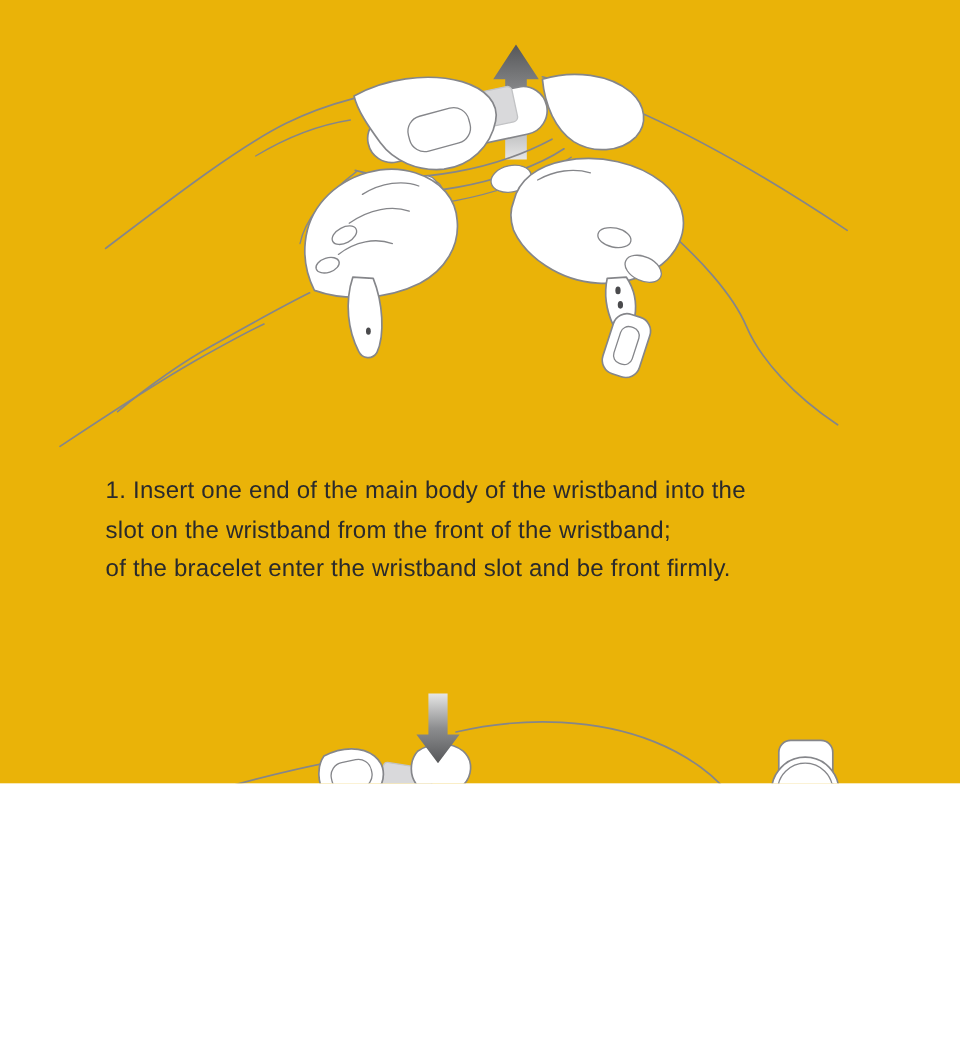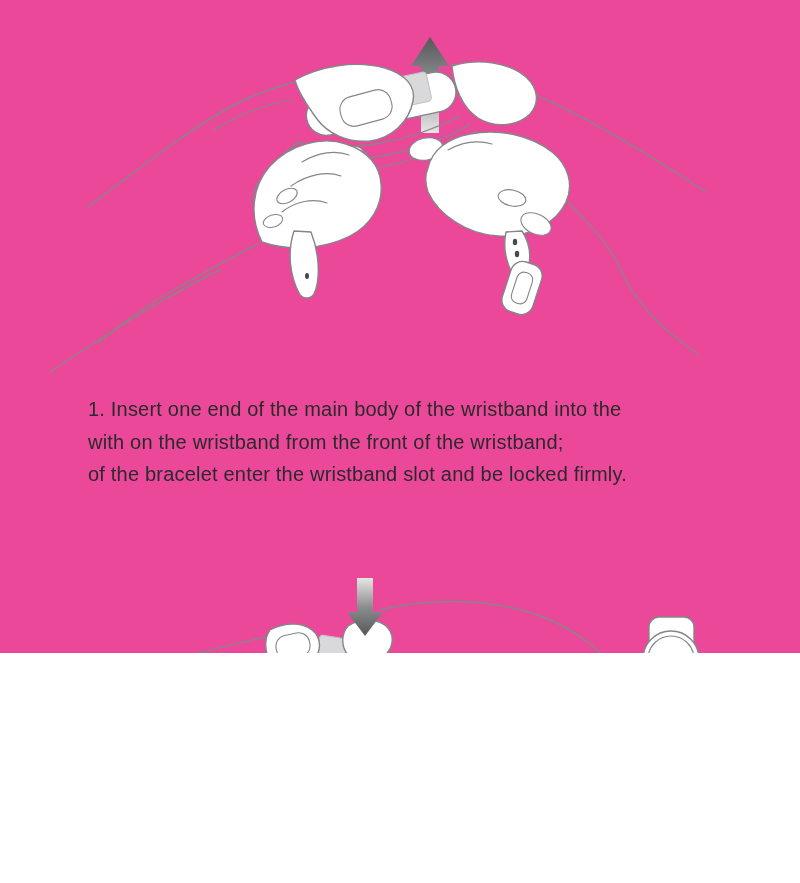--- a/index.html
+++ b/index.html
@@ -1,16 +1,16 @@
 <!DOCTYPE html>
 <html style="--ink: #85868a; --text: #2a2a2c;"><head>
 <meta charset="utf-8">
 <style>
   html,body{margin:0;padding:0;background:#fff;}
-  .canvas{position:relative;width:800px;height:653px;background:#ec4899;overflow:hidden;
+  .canvas{position:relative;width:800px;height:653px;background:#eab308;overflow:hidden;
           font-family:"Liberation Sans", sans-serif;}
   svg{position:absolute;display:block;}
   svg .ln{fill:none;stroke:var(--ink,#85868a);stroke-width:1.4;stroke-linecap:round;stroke-linejoin:round;}
   svg .w{fill:#ffffff;stroke:var(--ink,#85868a);stroke-width:1.4;stroke-linejoin:round;}
   svg .thin{stroke-width:1.1;}
   #fig1{left:0;top:0;}
   #fig2{left:0;top:560px;}
   #fig3{left:615px;top:595px;}
   .instructions{position:absolute;left:88px;top:393px;width:680px;}
   .instructions p{margin:0;font-size:20px;line-height:32.5px;letter-spacing:.2px;
@@ -101,22 +101,22 @@
         <rect class="w" x="506" y="262" width="32" height="52" rx="12"></rect>
         <rect class="w thin" x="514" y="272" width="16" height="32" rx="7"></rect>
       </g>
       <ellipse cx="515" cy="242" rx="2.2" ry="3.2" fill="#4a4a4c"></ellipse>
       <ellipse cx="517" cy="254" rx="2.2" ry="3.2" fill="#4a4a4c"></ellipse>
     </g>
   </svg>
 
   <div class="instructions">
     <p>1. Insert one end of the main body of the wristband into the</p>
-    <p>with on the wristband from the front of the wristband;</p>
-    <p>of the bracelet enter the wristband slot and be locked firmly.</p>
+    <p>slot on the wristband from the front of the wristband;</p>
+    <p>of the bracelet enter the wristband slot and be front firmly.</p>
   </div>
 
   <svg id="fig2" width="800" height="323" viewBox="0 0 800 323">
     <defs>
       <linearGradient id="gDown" gradientUnits="userSpaceOnUse" x1="365" y1="18" x2="365" y2="76">
         <stop offset="0" stop-color="#e6e6e6"></stop>
         <stop offset="0.5" stop-color="#8c8d8f"></stop>
         <stop offset="1" stop-color="#565759"></stop>
       </linearGradient>
     </defs>

